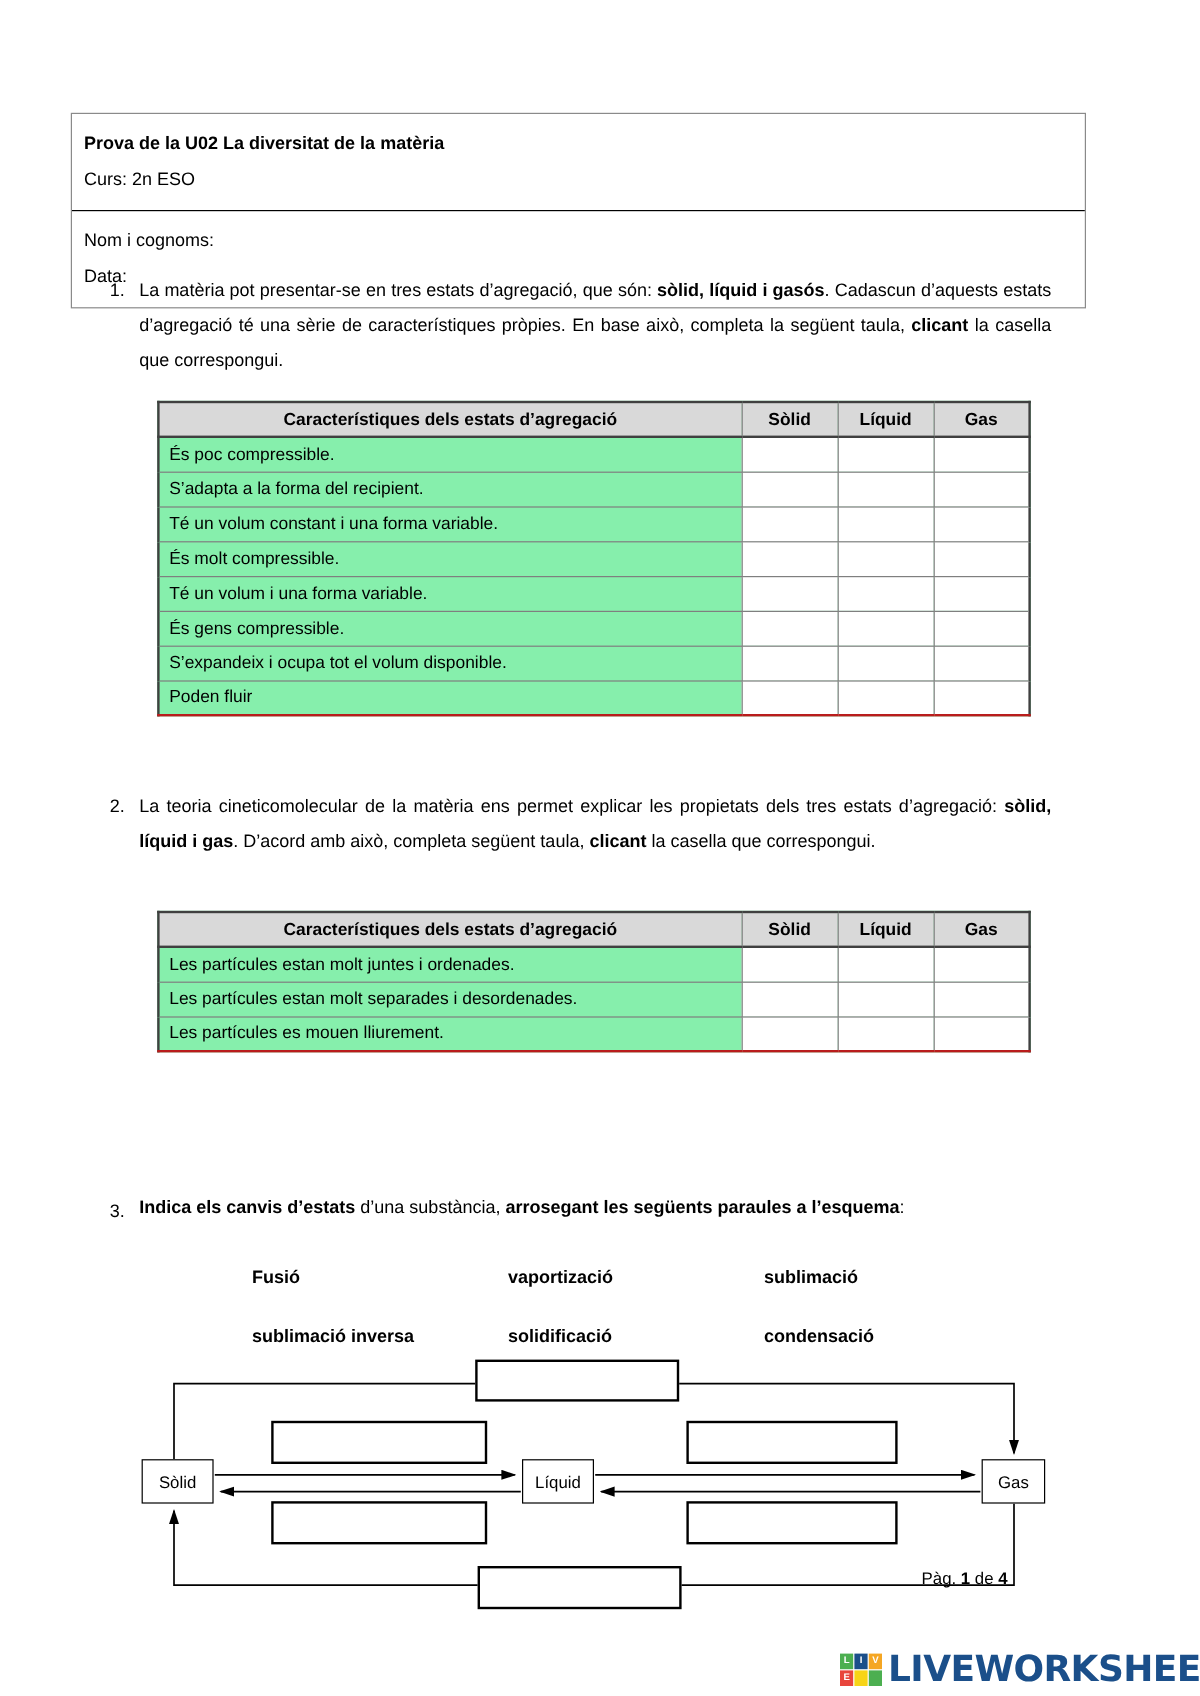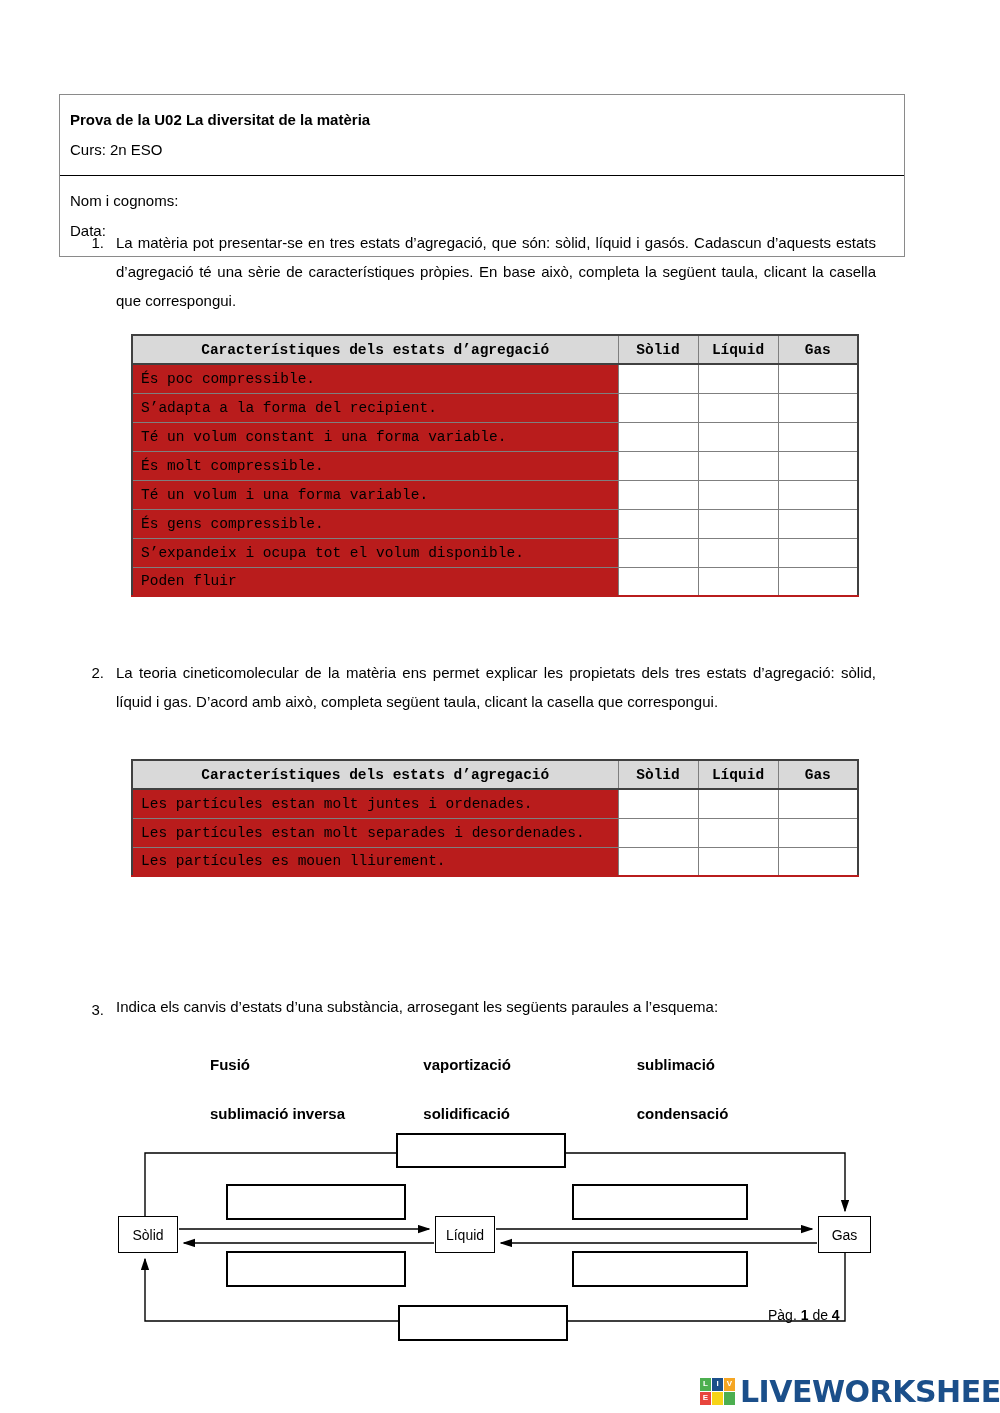--- a/index.html
+++ b/index.html
@@ -55,36 +55,35 @@
     text-align: right;
     padding-right: 12px;
     box-sizing: border-box;
   }
   .q-body {
     font-size: 15px;
     line-height: 29px;
     text-align: justify;
     text-justify: inter-word;
   }
-  .q-body b { font-weight: normal; }
+  .q-body b { font-weight: bold; }
 
   #question-1 { left: 88px; top: 228px; width: 790px; }
   #question-1 .q-body { width: 760px; }
   #question-2 { left: 88px; top: 658px; width: 790px; }
   #question-2 .q-body { width: 760px; }
   #question-3 { left: 88px; top: 995px; width: 790px; }
   #question-3 .q-body { width: 760px; line-height: 24px; }
 
   
   .ws-table {
     position: absolute;
     border-collapse: collapse;
     table-layout: fixed;
-    background: #b91c1c;
-    font-family: Liberation Mono, monospace;
+    background: #86efac;
   }
   .ws-table th, .ws-table td {
     border: 1px solid #7f7f7f;
     height: 29px;
     box-sizing: border-box;
   }
   .ws-table thead th {
     background: #d9d9d9;
     font-weight: bold;
     font-size: 14.5px;

